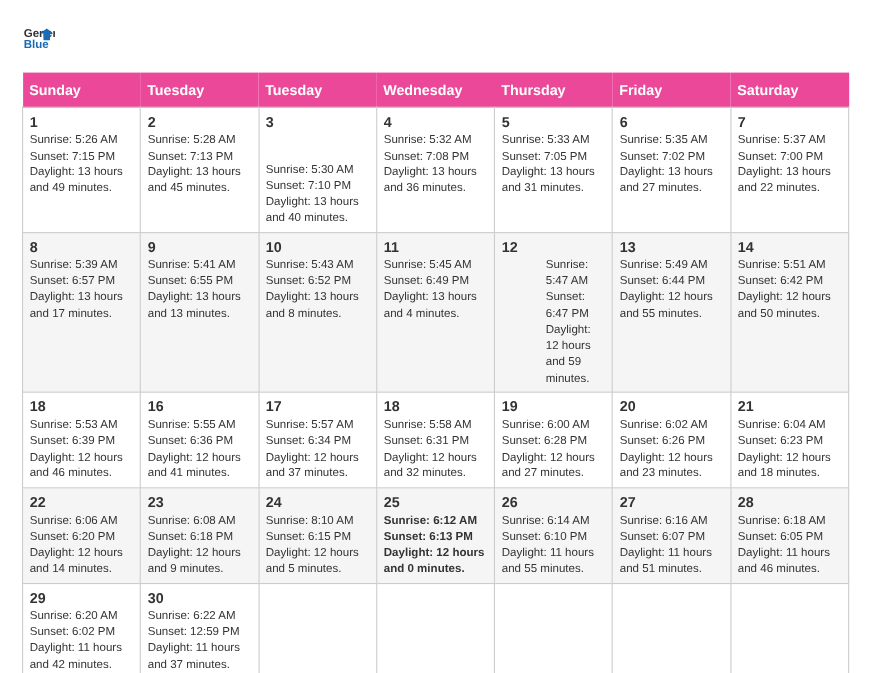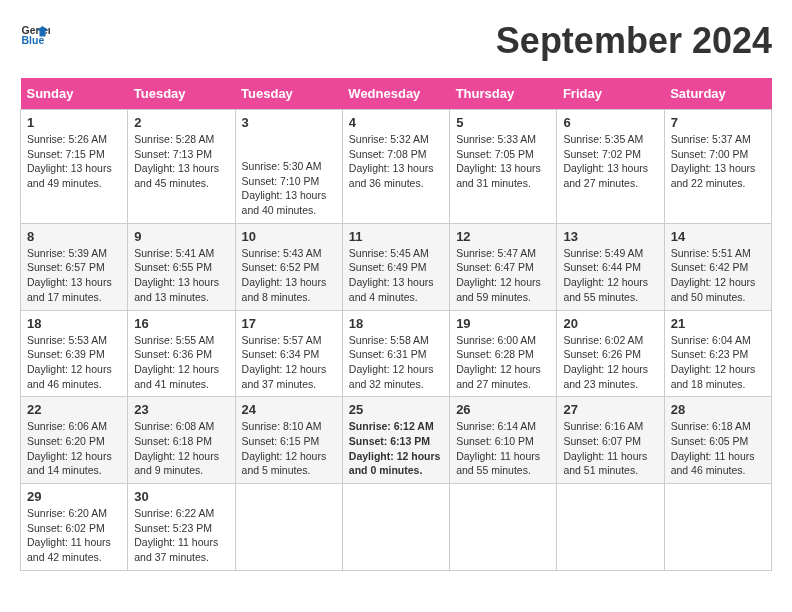--- a/index.html
+++ b/index.html
@@ -83,21 +83,20 @@
 
 <div class="header-section">
   <div class="logo-wrapper">
     <svg class="logo-icon" viewBox="0 0 40 40">
       <text x="2" y="18" font-size="14" font-weight="bold" fill="#333">General</text>
       <text x="2" y="32" font-size="14" font-weight="bold" fill="#1a6bb5">Blue</text>
       <polygon points="30,8 38,14 34,14 34,22 26,22 26,14 22,14" fill="#1a6bb5"></polygon>
     </svg>
   </div>
   <div class="title-section">
-    <div class="month-title">September 2024</div>
   </div>
 </div>
 
 <table>
   <thead>
     <tr id="col-headers">
         <th>Sunday</th>
         <th>Tuesday</th>
         <th>Tuesday</th>
         <th>Wednesday</th>
@@ -182,21 +181,21 @@
         </td>
         <td>
           <span class="day-num">11</span>
           <div class="day-info" style="white-space: pre-line;">Sunrise: 5:45 AM
 Sunset: 6:49 PM
 Daylight: 13 hours
 and 4 minutes.</div>
         </td>
         <td>
           <span class="day-num">12</span>
-          <div class="day-info" style="white-space: pre-line;">Sunrise: 5:47 AM
+          <div class="day-info" style="white-space: pre-line; margin-left: 40px;">Sunrise: 5:47 AM
 Sunset: 6:47 PM
 Daylight: 12 hours
 and 59 minutes.</div>
         </td>
         <td>
           <span class="day-num">13</span>
           <div class="day-info" style="white-space: pre-line;">Sunrise: 5:49 AM
 Sunset: 6:44 PM
 Daylight: 12 hours
 and 55 minutes.</div>
@@ -315,21 +314,21 @@
         <td>
           <span class="day-num">29</span>
           <div class="day-info" style="white-space: pre-line;">Sunrise: 6:20 AM
 Sunset: 6:02 PM
 Daylight: 11 hours
 and 42 minutes.</div>
         </td>
         <td>
           <span class="day-num">30</span>
           <div class="day-info" style="white-space: pre-line;">Sunrise: 6:22 AM
-Sunset: 5:23 PM
+Sunset: 12:59 PM
 Daylight: 11 hours
 and 37 minutes.</div>
         </td>
         <td class="empty-cell"></td>
         <td class="empty-cell"></td>
         <td class="empty-cell"></td>
         <td class="empty-cell"></td>
         <td class="empty-cell"></td>
       </tr>
     </tbody>

